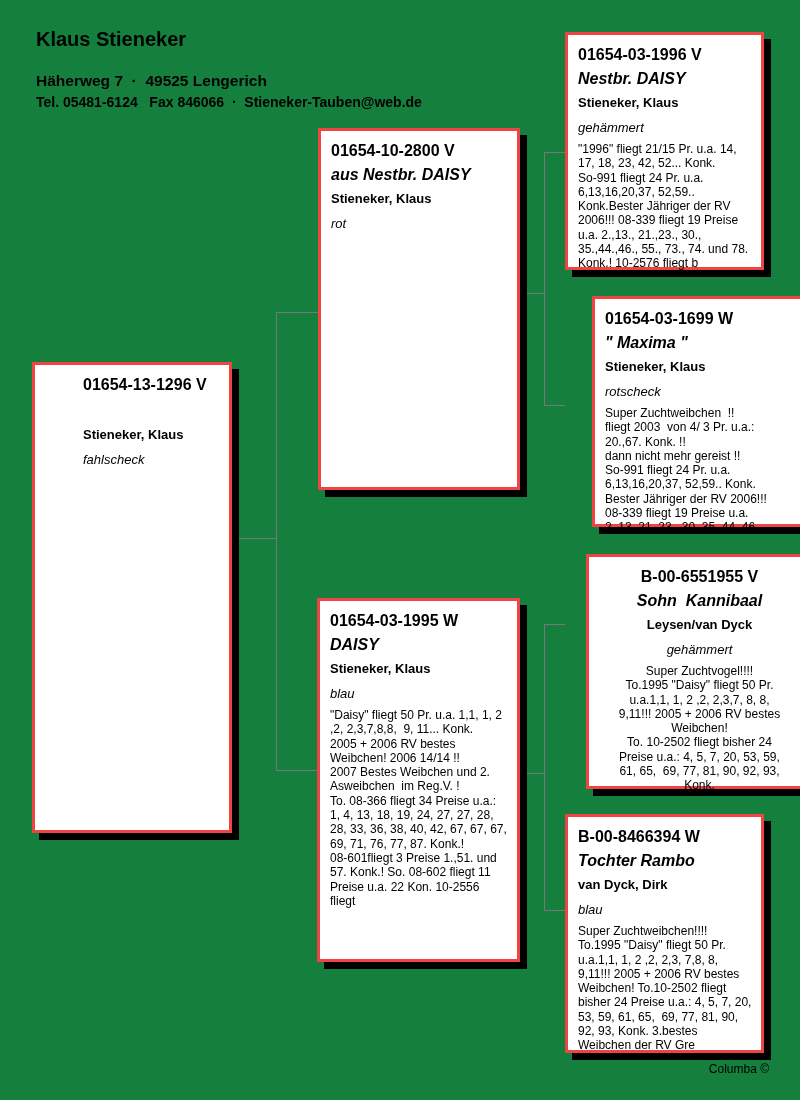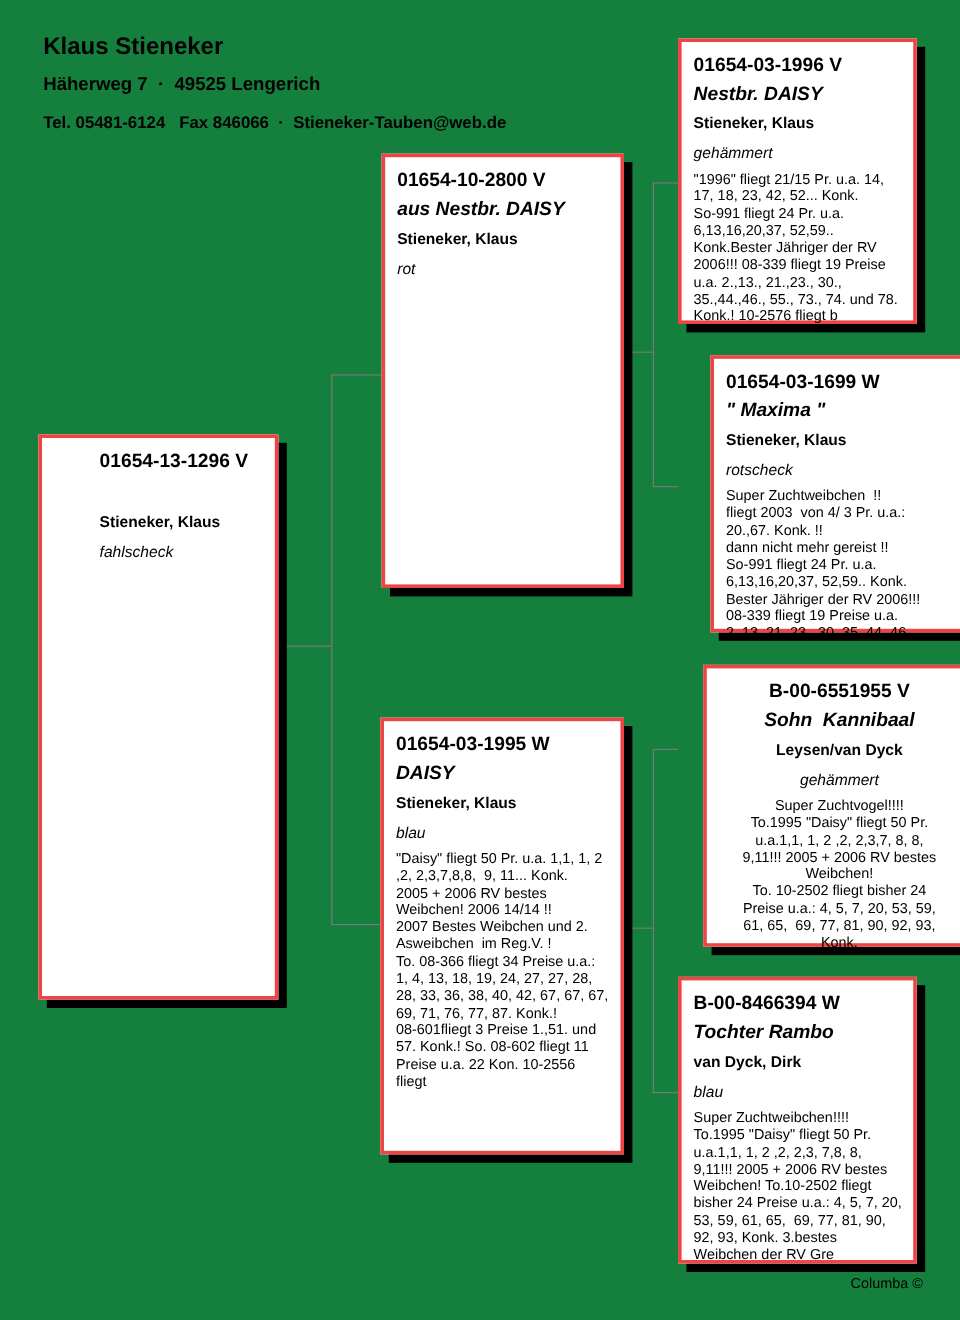--- a/index.html
+++ b/index.html
@@ -2,21 +2,21 @@
 <html><head>
 <meta charset="utf-8">
 <style>
   html,body{margin:0;padding:0;background:#e8e8e8;}
   #page{
     position:relative;width:800px;height:1100px;background:#15803d;
     font-family:Liberation Sans, sans-serif;color:#000;overflow:hidden;
   }
   
   .hdr-name{position:absolute;left:36px;top:28px;font-size:20px;font-weight:bold;white-space:pre;}
-  .hdr-addr{position:absolute;left:36px;top:62px;font-size:15.5px;font-weight:bold;white-space:pre;}
+  .hdr-addr{position:absolute;left:36px;top:72px;font-size:15.5px;font-weight:bold;white-space:pre;}
   .hdr-tel{position:absolute;left:36px;top:94px;font-size:14px;font-weight:bold;white-space:pre;}
   
   .pbox{
     position:absolute;background:#fff;border:3px solid #ef4444;
     box-shadow:7px 7px 0 0 #000;box-sizing:border-box;padding:10px 9px 8px 10px;
   }
   .ring{font-size:16px;font-weight:bold;line-height:19px;margin-bottom:5px;white-space:pre;}
   .ring.gap-after{margin-bottom:33px;}
   .bname{font-size:16px;font-weight:bold;font-style:italic;line-height:19px;margin-bottom:7px;white-space:pre;}
   .owner{font-size:13px;font-weight:bold;line-height:16px;margin-bottom:9px;white-space:pre;}

